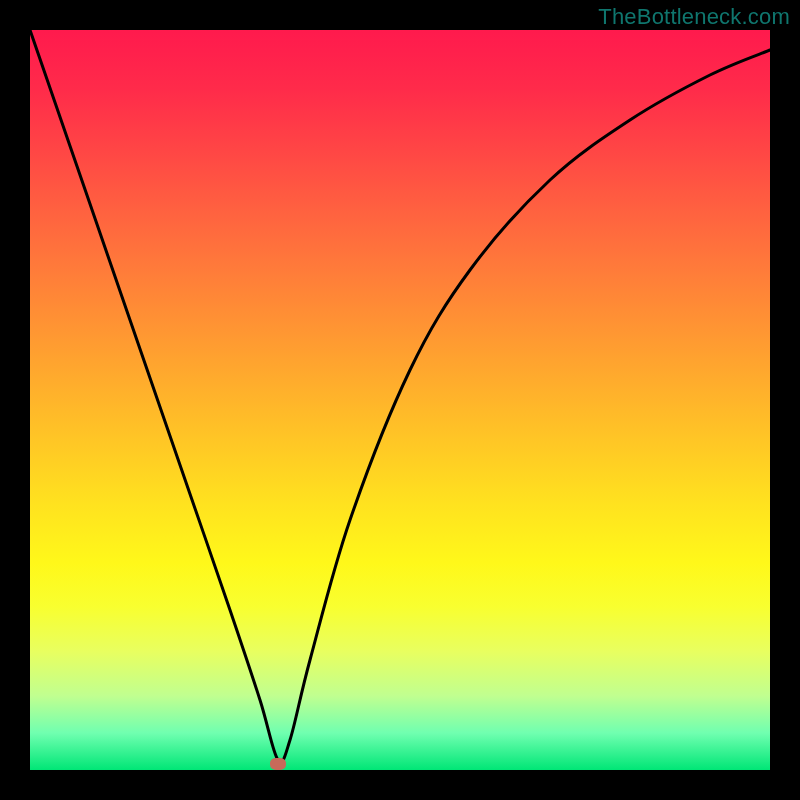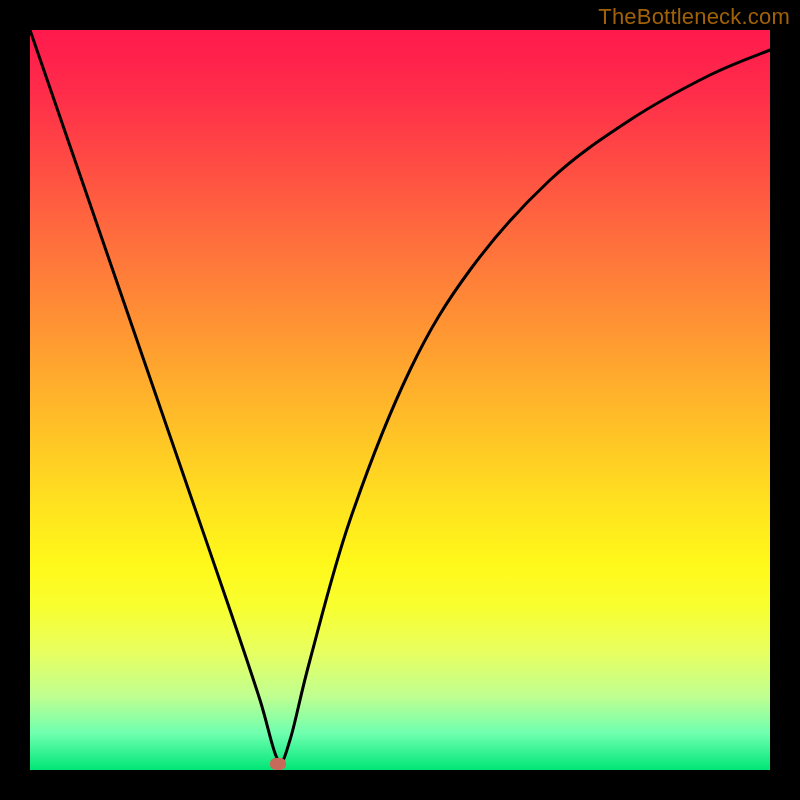--- a/index.html
+++ b/index.html
@@ -34,21 +34,21 @@
       #00e676 100%
     );
   }
   .watermark {
     position: absolute;
     top: 4px;
     right: 10px;
     font-family: Arial, Helvetica, sans-serif;
     font-size: 22px;
     font-weight: 500;
-    color: #a16207;
+    color: #0f766e;
     letter-spacing: 0.2px;
     text-align: center;
   }
   svg.curve {
     position: absolute;
     left: 0;
     top: 0;
     width: 740px;
     height: 740px;
     overflow: visible;

